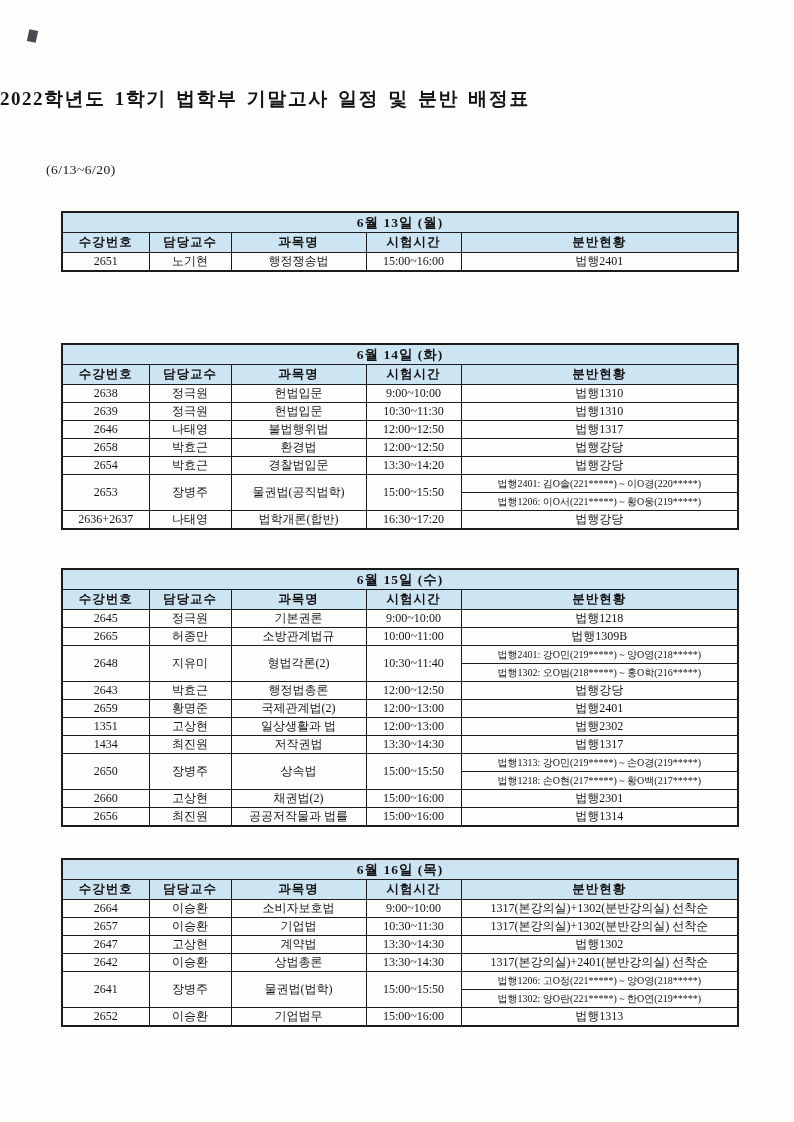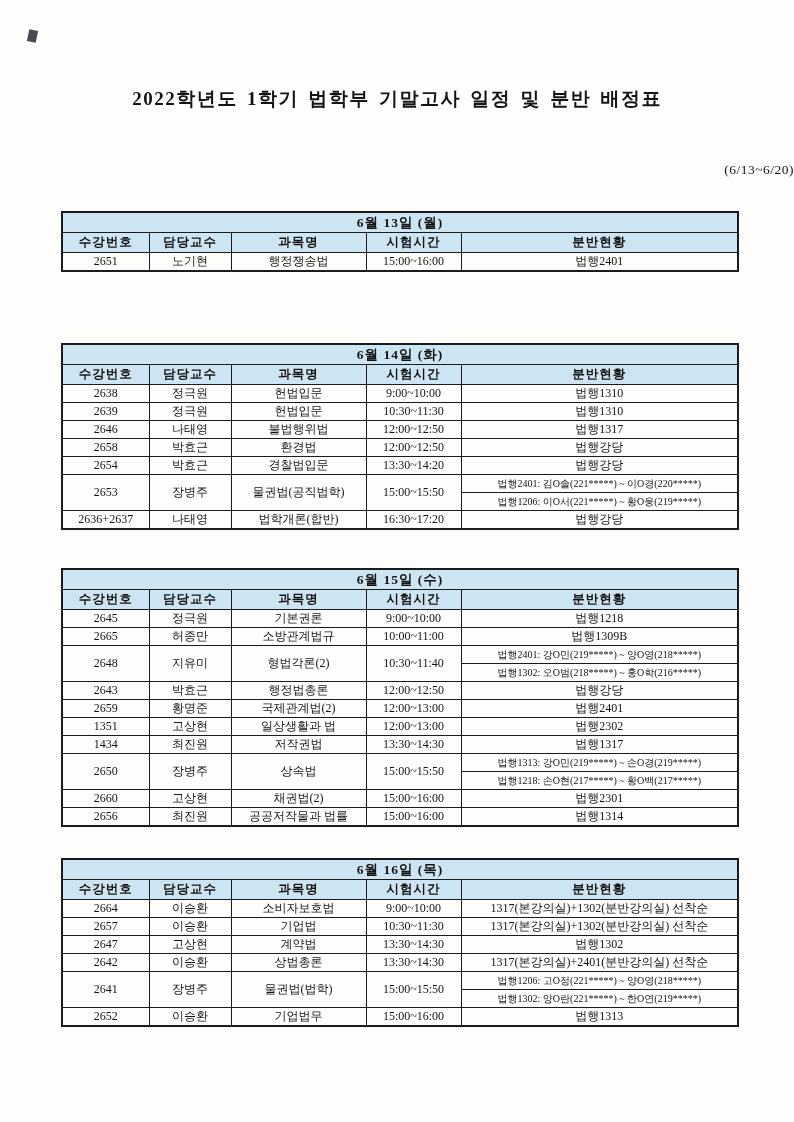--- a/index.html
+++ b/index.html
@@ -22,31 +22,29 @@
     left: 28px;
     top: 30px;
     width: 9px;
     height: 12px;
     background: #2a2a33;
     transform: rotate(12deg);
     opacity: .85;
   }
   #doc-title {
     padding-top: 86px;
-    text-align: center;
     font-size: 19px;
     font-weight: bold;
     letter-spacing: 1.5px;
     word-spacing: 3px;
   }
   #date-range {
     margin: 50px 0 0 46px;
     font-size: 13.5px;
     letter-spacing: .5px;
-    text-align: right;
   }
   #tables-wrap {
     margin-left: 61px;
     width: 676px;
   }
   table.sched {
     border-collapse: collapse;
     table-layout: fixed;
     width: 676px;
     border: 2px solid #1b1b1b;

